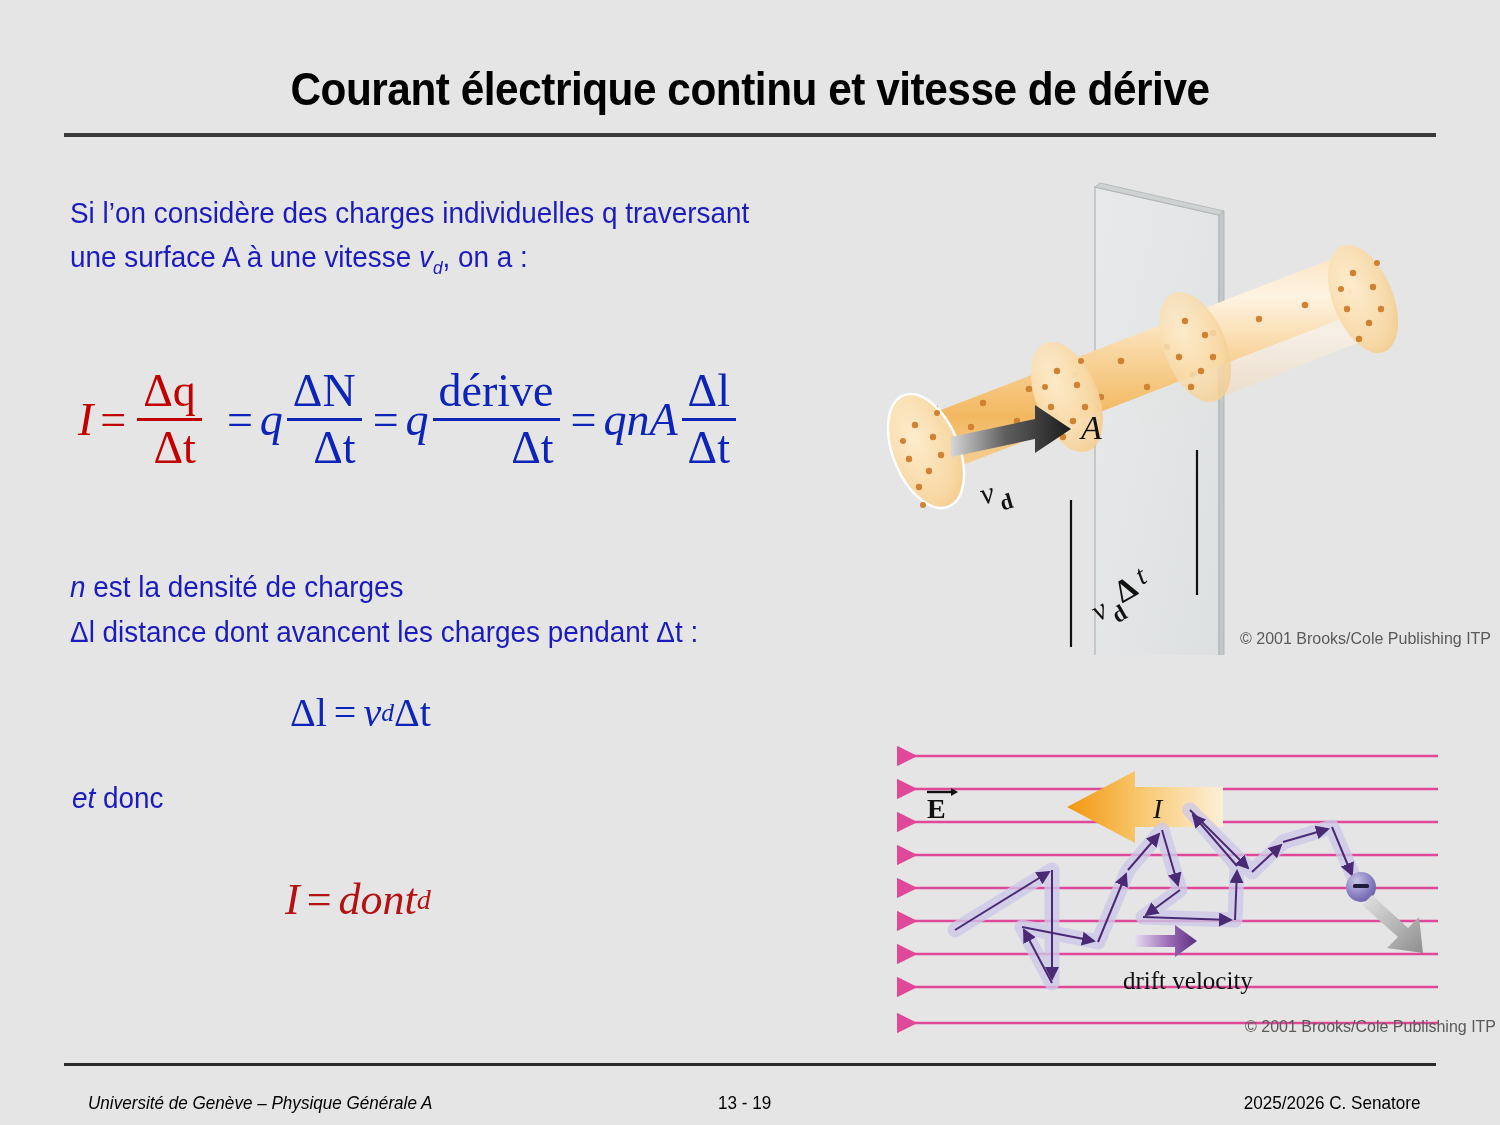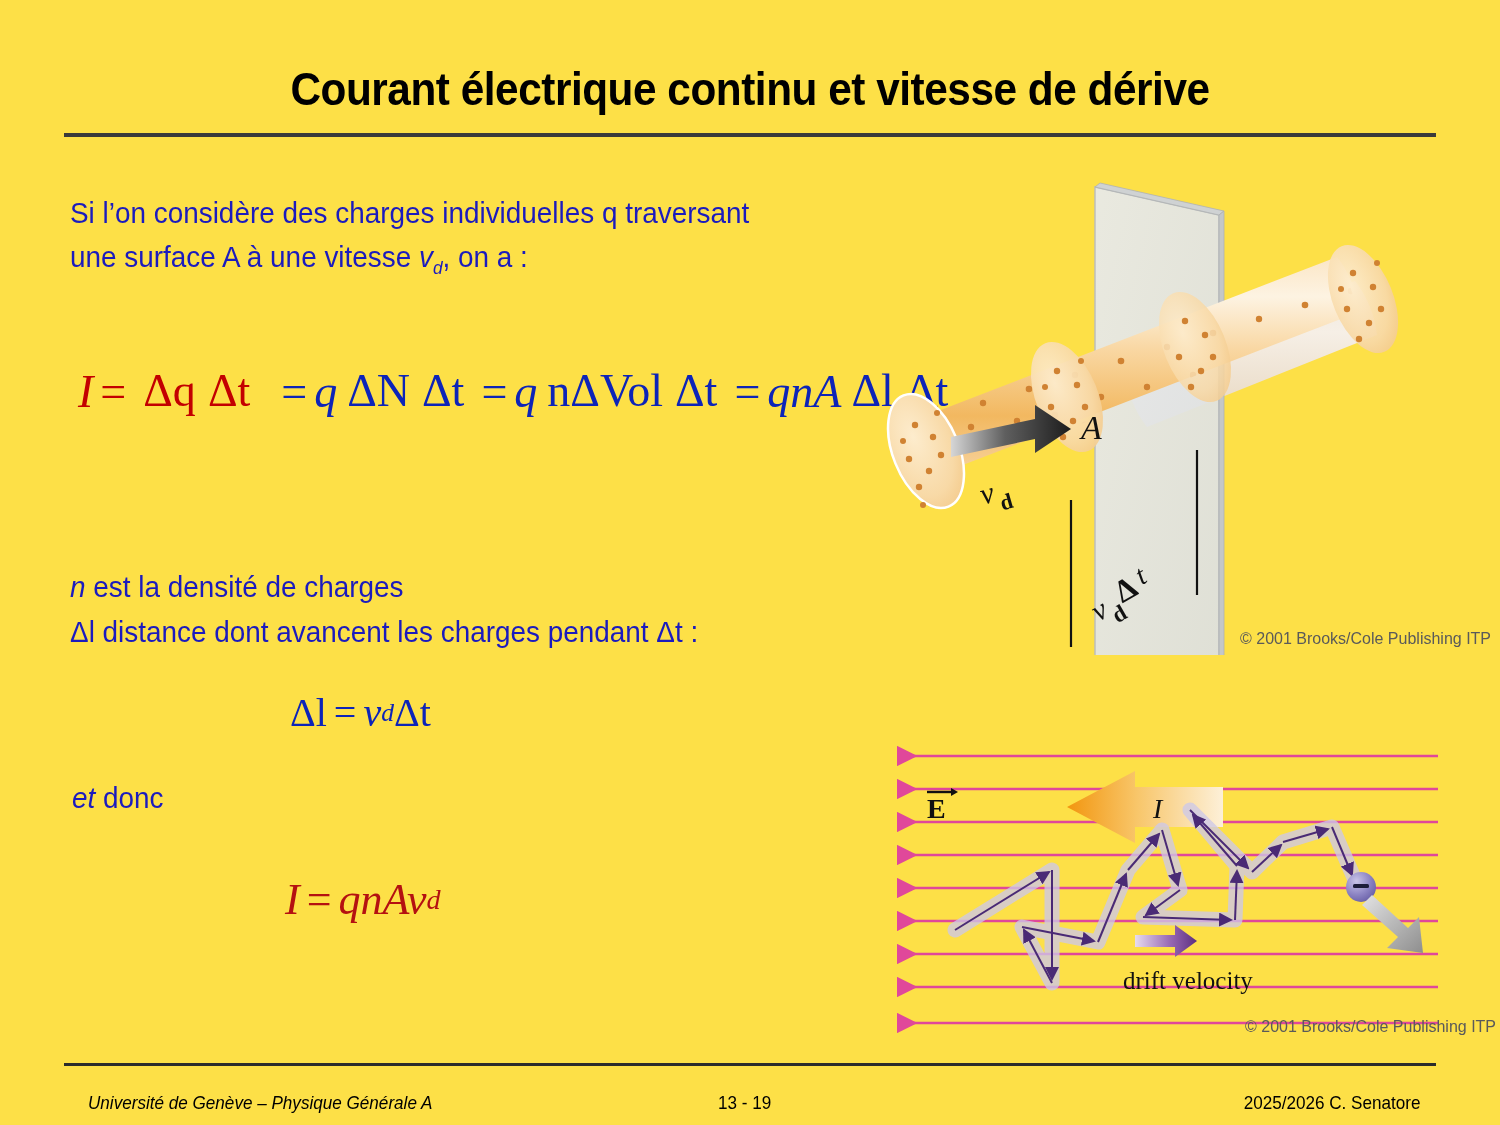--- a/index.html
+++ b/index.html
@@ -4,21 +4,21 @@
 <style>
   html, body {
     margin: 0;
     padding: 0;
     background: #ffffff;
   }
   #slide {
     position: relative;
     width: 1500px;
     height: 1125px;
-    background: #fde047;
+    background: #e5e5e5;
     font-family: "Liberation Sans", sans-serif;
     overflow: hidden;
   }
 
   
   #title {
     position: absolute;
     left: 0;
     top: 62px;
     width: 1500px;
@@ -88,22 +88,22 @@
   
   .eq {
     position: absolute;
     font-family: "Liberation Serif", serif;
     font-style: italic;
     white-space: nowrap;
   }
   .mrow { display: inline-flex; align-items: center; vertical-align: middle; }
   .frac {
     display: inline-flex;
-    flex-direction: row;
-    align-items: flex-start;
+    flex-direction: column;
+    align-items: flex-end;
     vertical-align: middle;
     margin: 12px 4px;
   }
   .frac .num, .frac .den { padding: 0 6px; line-height: 1.05; }
   .frac .bar { height: 3px; width: 100%; background: currentColor; margin: 3px 0; }
   .op { padding: 0 7px; font-style: normal; }
   .upr { font-style: normal; }
   .msub { font-size: 0.64em; vertical-align: -0.42em; }
 
   
@@ -185,21 +185,21 @@
       <span class="op">=</span>
       <span>q</span>
       <span class="frac">
         <span class="num upr">ΔN</span>
         <span class="bar"></span>
         <span class="den upr">Δt</span>
       </span>
       <span class="op">=</span>
       <span>q</span>
       <span class="frac">
-        <span class="num upr">nΔVol</span>
+        <span class="num upr">dérive</span>
         <span class="bar"></span>
         <span class="den upr">Δt</span>
       </span>
       <span class="op">=</span>
       <span>qnA</span>
       <span class="frac">
         <span class="num upr">Δl</span>
         <span class="bar"></span>
         <span class="den upr">Δt</span>
       </span>
@@ -219,21 +219,21 @@
       <span class="upr">Δt</span>
     </span>
   </div>
 
   <div id="et-donc" class="blue-txt"><span class="ital">et</span><span> donc</span></div>
 
   <div id="eq-final" class="eq">
     <span class="mrow">
       <span>I</span>
       <span class="op">=</span>
-      <span>qnAv</span>
+      <span>dont</span>
         <span class="msub">d</span>
     </span>
   </div>
 
   <div id="fig-cylinder">
     <svg width="555" height="480" viewBox="0 0 555 480">
       <defs>
         <linearGradient id="cylBody" x1="0" y1="0" x2="0" y2="1">
           <stop offset="0%" stop-color="#fbe6c6"></stop>
           <stop offset="18%" stop-color="#fdf3e2"></stop>

